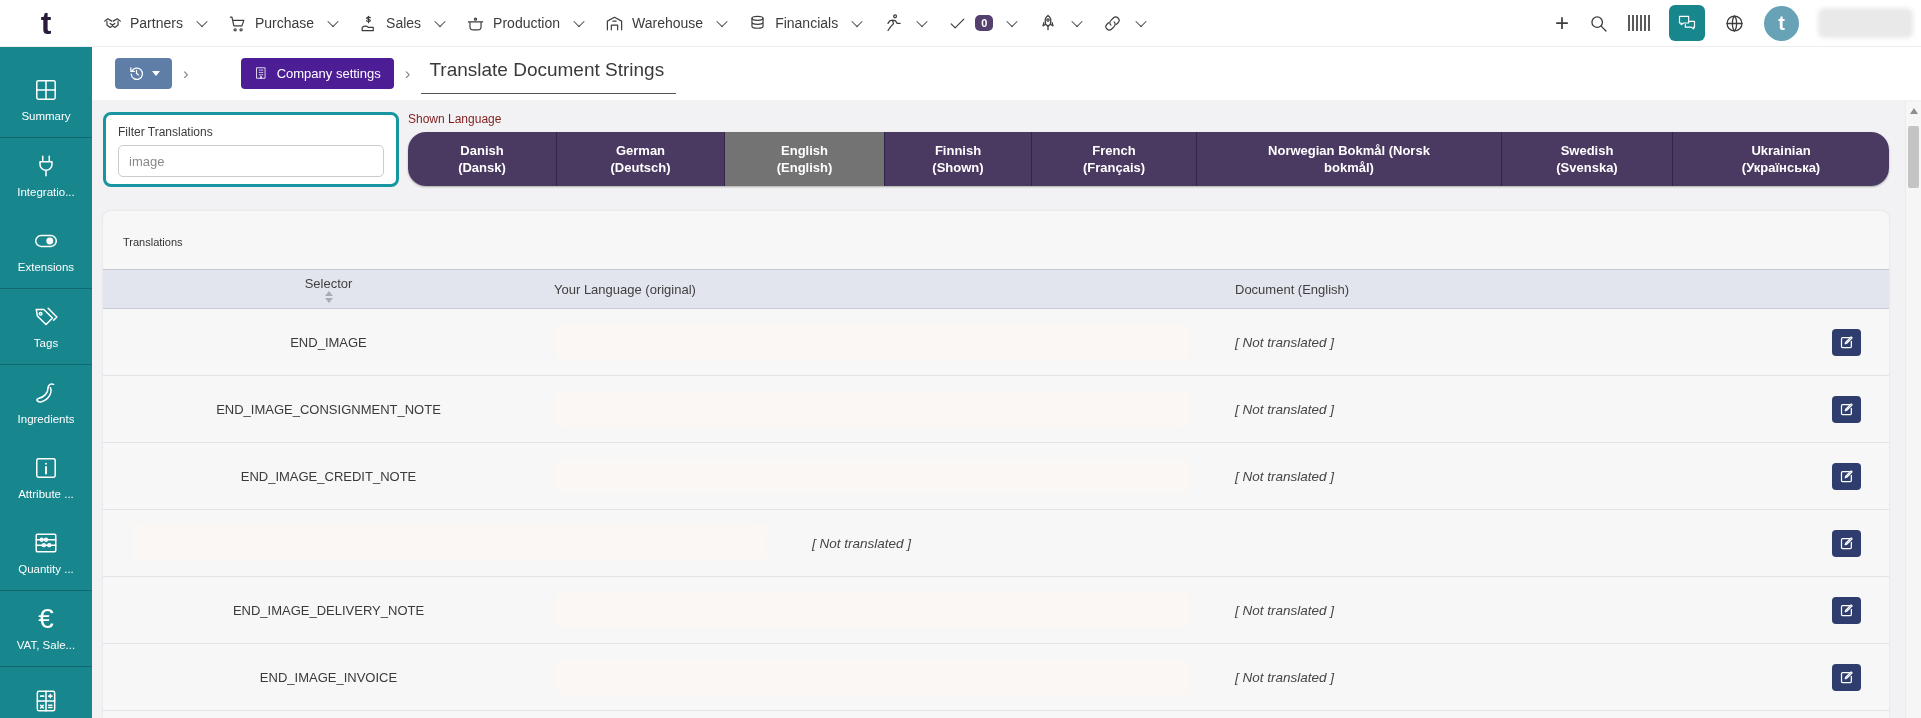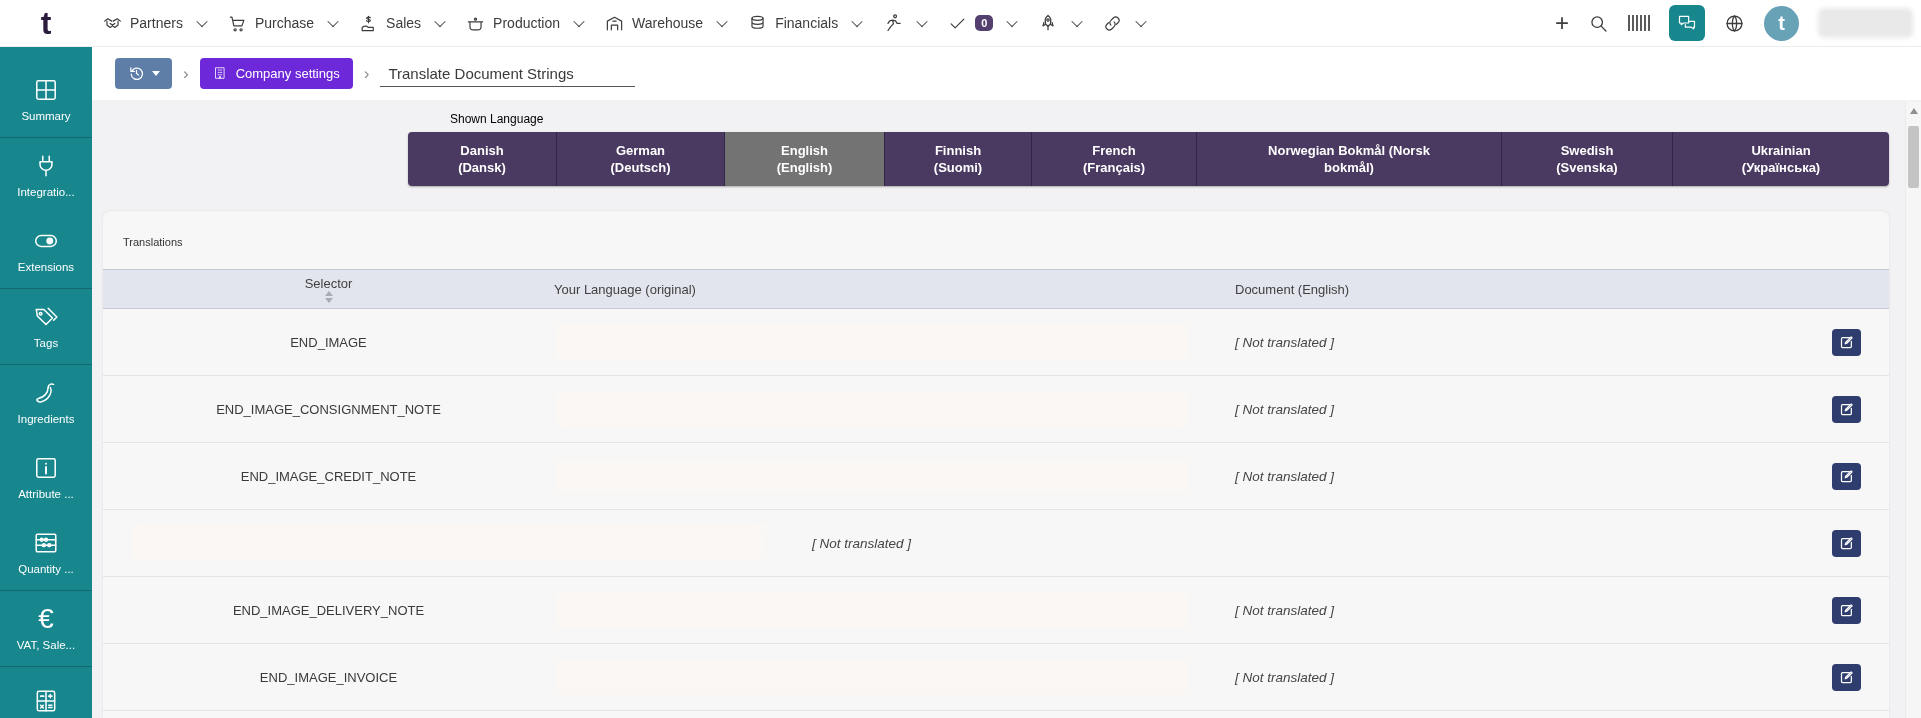--- a/index.html
+++ b/index.html
@@ -38,34 +38,34 @@
   .euro{font-size:28px;line-height:26px;color:#fff;}
 
   
   .main{position:absolute;left:92px;top:46px;right:0;bottom:0;background:#f2f2f4;}
   .crumbbar{height:54px;background:#fff;display:flex;align-items:center;padding-left:23px;gap:11px;}
   .histbtn{width:57px;height:31px;background:#5e7ea8;border:none;border-radius:4px;display:flex;
            align-items:center;justify-content:center;gap:7px;cursor:pointer;}
   .caret{width:0;height:0;border-left:4px solid transparent;border-right:4px solid transparent;
          border-top:5px solid #fff;}
   .crumbsep{color:#8c8c8c;font-size:17px;line-height:1;}
-  .companybtn{height:31px;background:#6d28d9;color:#fff;border:none;border-radius:4px;font-size:13px;
-              display:flex;align-items:center;gap:9px;padding:0 13px;cursor:pointer;font-family:inherit;}
-  .curcrumb{font-size:15px;color:#3a3a3a;border-bottom:1px solid #555;padding:6px 4px 4px 8px;
+  .companybtn{height:31px;background:#4c1d95;color:#fff;border:none;border-radius:4px;font-size:13px;
+              display:flex;align-items:center;gap:9px;padding:0 13px;cursor:pointer;font-family:inherit;margin-left:41px;}
+  .curcrumb{font-size:19px;color:#3a3a3a;border-bottom:1px solid #555;padding:6px 4px 12px 8px;
             width:255px;box-sizing:border-box;}
 
   .filterpanel{position:absolute;left:11px;top:66px;width:296px;height:75px;background:#fff;
                border:3px solid #1796a1;border-radius:8px;padding:10px 12px 0 12px;box-sizing:border-box;z-index:3;}
   .filterlabel{font-size:12px;color:#3c3c3c;}
   .filterinput{margin-top:6px;width:100%;height:32px;box-sizing:border-box;border:1px solid #ccc;
                border-radius:5px;padding:0 10px;font-size:13px;color:#8a8a8a;outline:none;font-family:inherit;}
 
   .langsection{position:absolute;left:316px;top:66px;}
-  .langlabel{font-size:12px;color:#000000;margin-bottom:6px;margin-left:42px;}
-  .tabs{display:flex;border-radius:4px;overflow:hidden;box-shadow:0 1px 2px rgba(0,0,0,.3);width:1481px;}
+  .langlabel{font-size:12px;color:#7f1d1d;margin-bottom:6px;}
+  .tabs{display:flex;border-radius:18px;overflow:hidden;box-shadow:0 1px 2px rgba(0,0,0,.3);width:1481px;}
   .tab{background:#4a3961;color:#fff;height:54px;display:flex;flex-direction:column;align-items:center;
        justify-content:center;font-size:13px;font-weight:700;line-height:1.32;text-align:center;
        border-right:1px solid #33244a;box-sizing:border-box;cursor:pointer;}
   .tab:last-child{border-right:none;}
   .tab.active{background:#737373;}
 
   .tablecard{position:absolute;left:11px;top:165px;width:1786px;height:560px;background:#f7f7f8;
              border-radius:8px 8px 0 0;box-shadow:0 0 3px rgba(0,0,0,.08);overflow:hidden;}
   .cardtitle{padding:25px 0 21px 20px;font-size:11px;color:#333;}
   .thead{display:flex;align-items:center;height:38px;background:#e3e5ee;border-top:1px solid #c7c9d3;
@@ -323,39 +323,43 @@
             <rect x="5" y="3" width="14" height="18"></rect>
             <path d="M9 7h2M13 7h2M9 11h2M13 11h2M9 15h2M13 15h2M11 21v-3h2v3"></path>
           </svg>
         </span>
       <span>Company settings</span>
     </button>
     <span class="crumbsep">›</span>
     <span class="curcrumb">Translate Document Strings</span>
   </div>
 
+  <div class="filterpanel">
+    <div class="filterlabel">Filter Translations</div>
+    <input class="filterinput" type="text" value="image" style="">
+  </div>
 
   <div class="langsection">
     <div class="langlabel">Shown Language</div>
     <div class="tabs">
       <div class="tab" style="width:149px">
         <span>Danish</span>
         <span>(Dansk)</span>
       </div>
       <div class="tab" style="width:168px">
         <span>German</span>
         <span>(Deutsch)</span>
       </div>
       <div class="tab active" style="width:160px">
         <span>English</span>
         <span>(English)</span>
       </div>
       <div class="tab" style="width:147px">
         <span>Finnish</span>
-        <span>(Suomi)</span>
+        <span>(Shown)</span>
       </div>
       <div class="tab" style="width:165px">
         <span>French</span>
         <span>(Français)</span>
       </div>
       <div class="tab" style="width:305px">
         <span>Norwegian Bokmål (Norsk</span>
         <span>bokmål)</span>
       </div>
       <div class="tab" style="width:171px">

